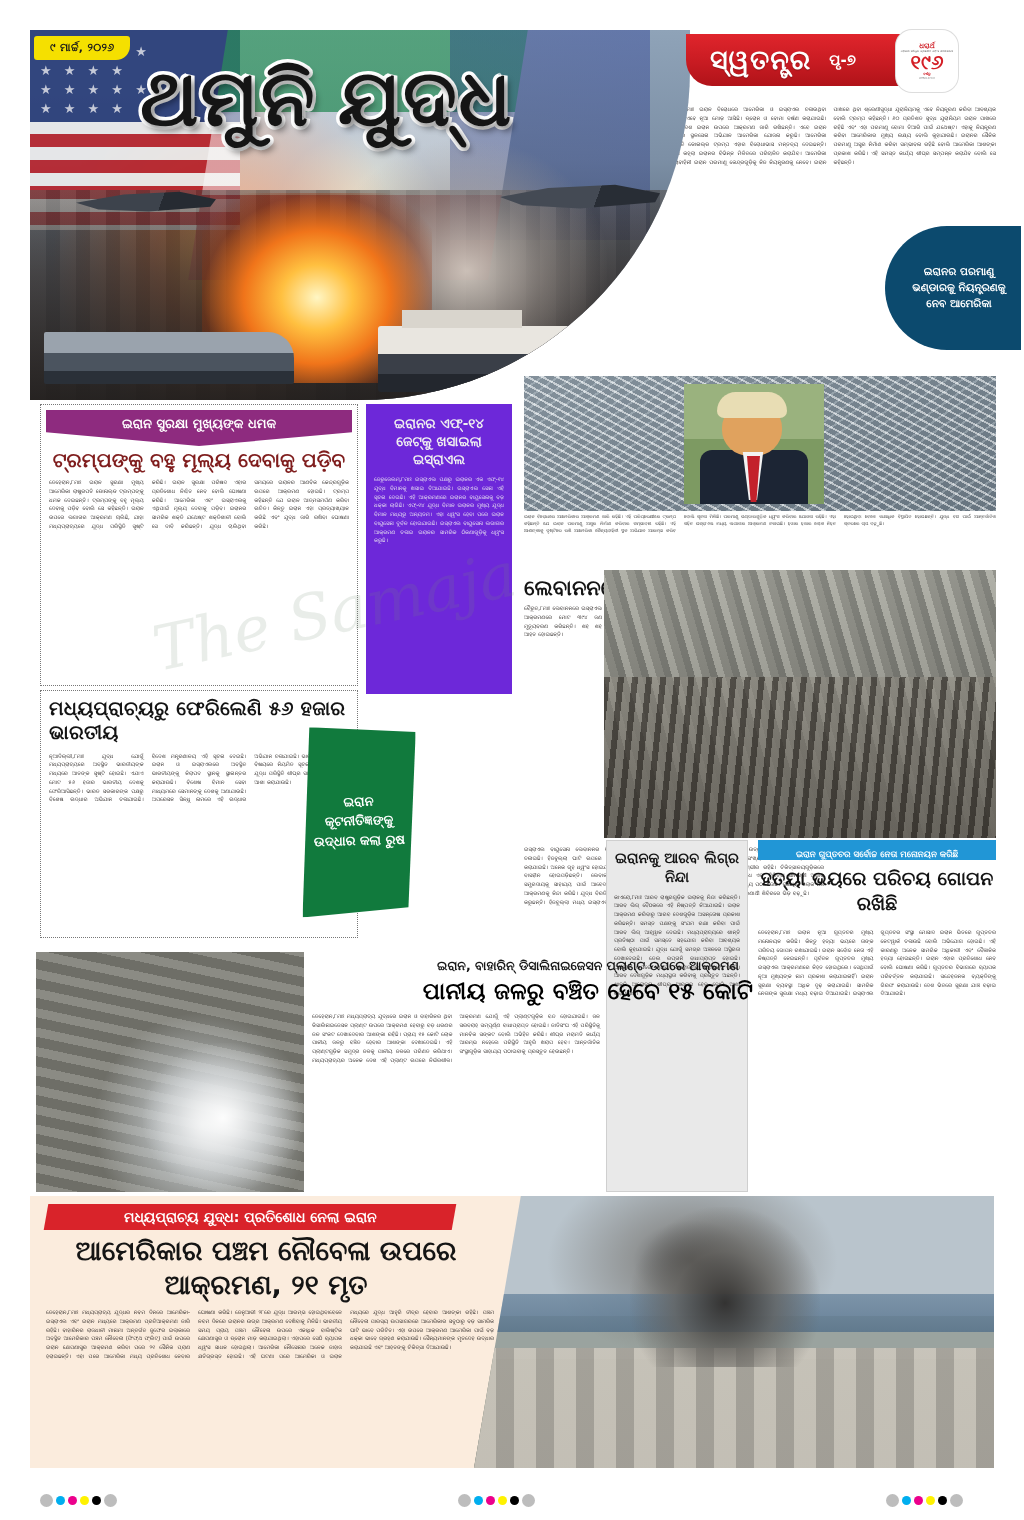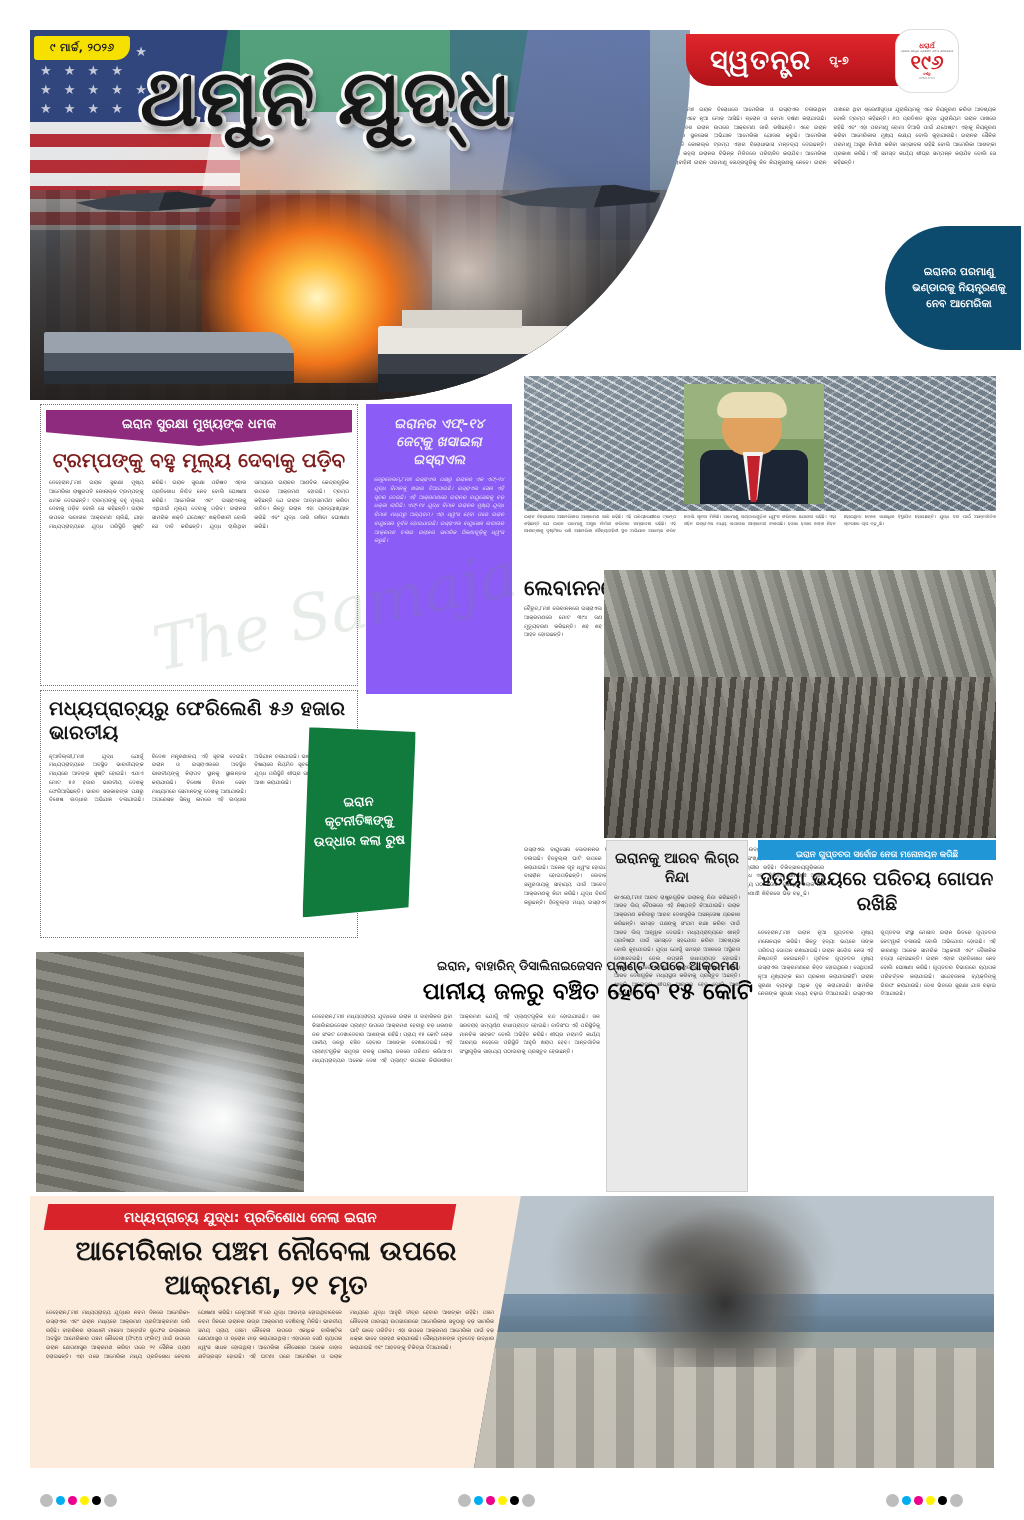--- a/index.html
+++ b/index.html
@@ -36,21 +36,21 @@
     background: linear-gradient(180deg,#e0252c 0%, #c81b22 55%, #b01319 100%);
     border-radius: 0 0 0 26px;
     z-index: 30;
     display:flex; align-items:center; justify-content:flex-start;
   }
   .redbar .swat {
     color:#fff; font-size: 27px; font-weight: bold;
     margin-left: 24px; letter-spacing: 1px;
     text-shadow: 0 1px 1px rgba(0,0,0,.25);
   }
-  .redbar .pg { color:#fff; font-size: 11px; font-weight:bold; margin-left: 18px; }
+  .redbar .pg { color:#fff; font-size: 15px; font-weight:bold; margin-left: 18px; }
   .logo-badge {
     position: absolute; left: 896px; top: 30px; width: 62px; height: 62px;
     background:#fff; border-radius: 16px; z-index: 35;
     box-shadow: 0 0 0 1px #ddd;
     display:flex; flex-direction:column; align-items:center; justify-content:center;
     overflow:hidden;
   }
   .logo-badge .lg-top { font-size: 7px; color:#cf1b23; font-weight:bold; }
   .logo-badge .lg-sub { font-size: 2.6px; color:#444; letter-spacing:.2px; }
   .logo-badge .lg-big { font-size: 20px; color:#d41f26; font-weight:bold; line-height:.95; }
@@ -217,21 +217,21 @@
   .purple-banner span { color:#fff; font-size: 13px; font-weight:bold; }
   .purple-head {
     margin-top: 2px; text-align:center; font-size: 20px; font-weight:bold;
     color:#7f1d1d; line-height:1.2;
   }
   .purple-body { margin: 6px 8px 0 8px; }
 
   
   .black-box {
     position:absolute; left: 366px; top: 404px; width: 146px; height: 290px;
-    background:#8b5cf6; color:#f0f0f0; padding: 10px 8px; font-style: italic;
+    background:#6d28d9; color:#f0f0f0; padding: 10px 8px;
   }
   .black-box .bb-head {
     font-size: 13.5px; font-weight:bold; text-align:center; line-height:1.34;
   }
   .black-box .bb-body { margin-top: 7px; }
 
   
   .india-box {
     position:absolute; left: 40px; top: 690px; width: 318px; height: 248px;
     border: 1px dotted #777; background:#fff; padding: 6px 8px;

